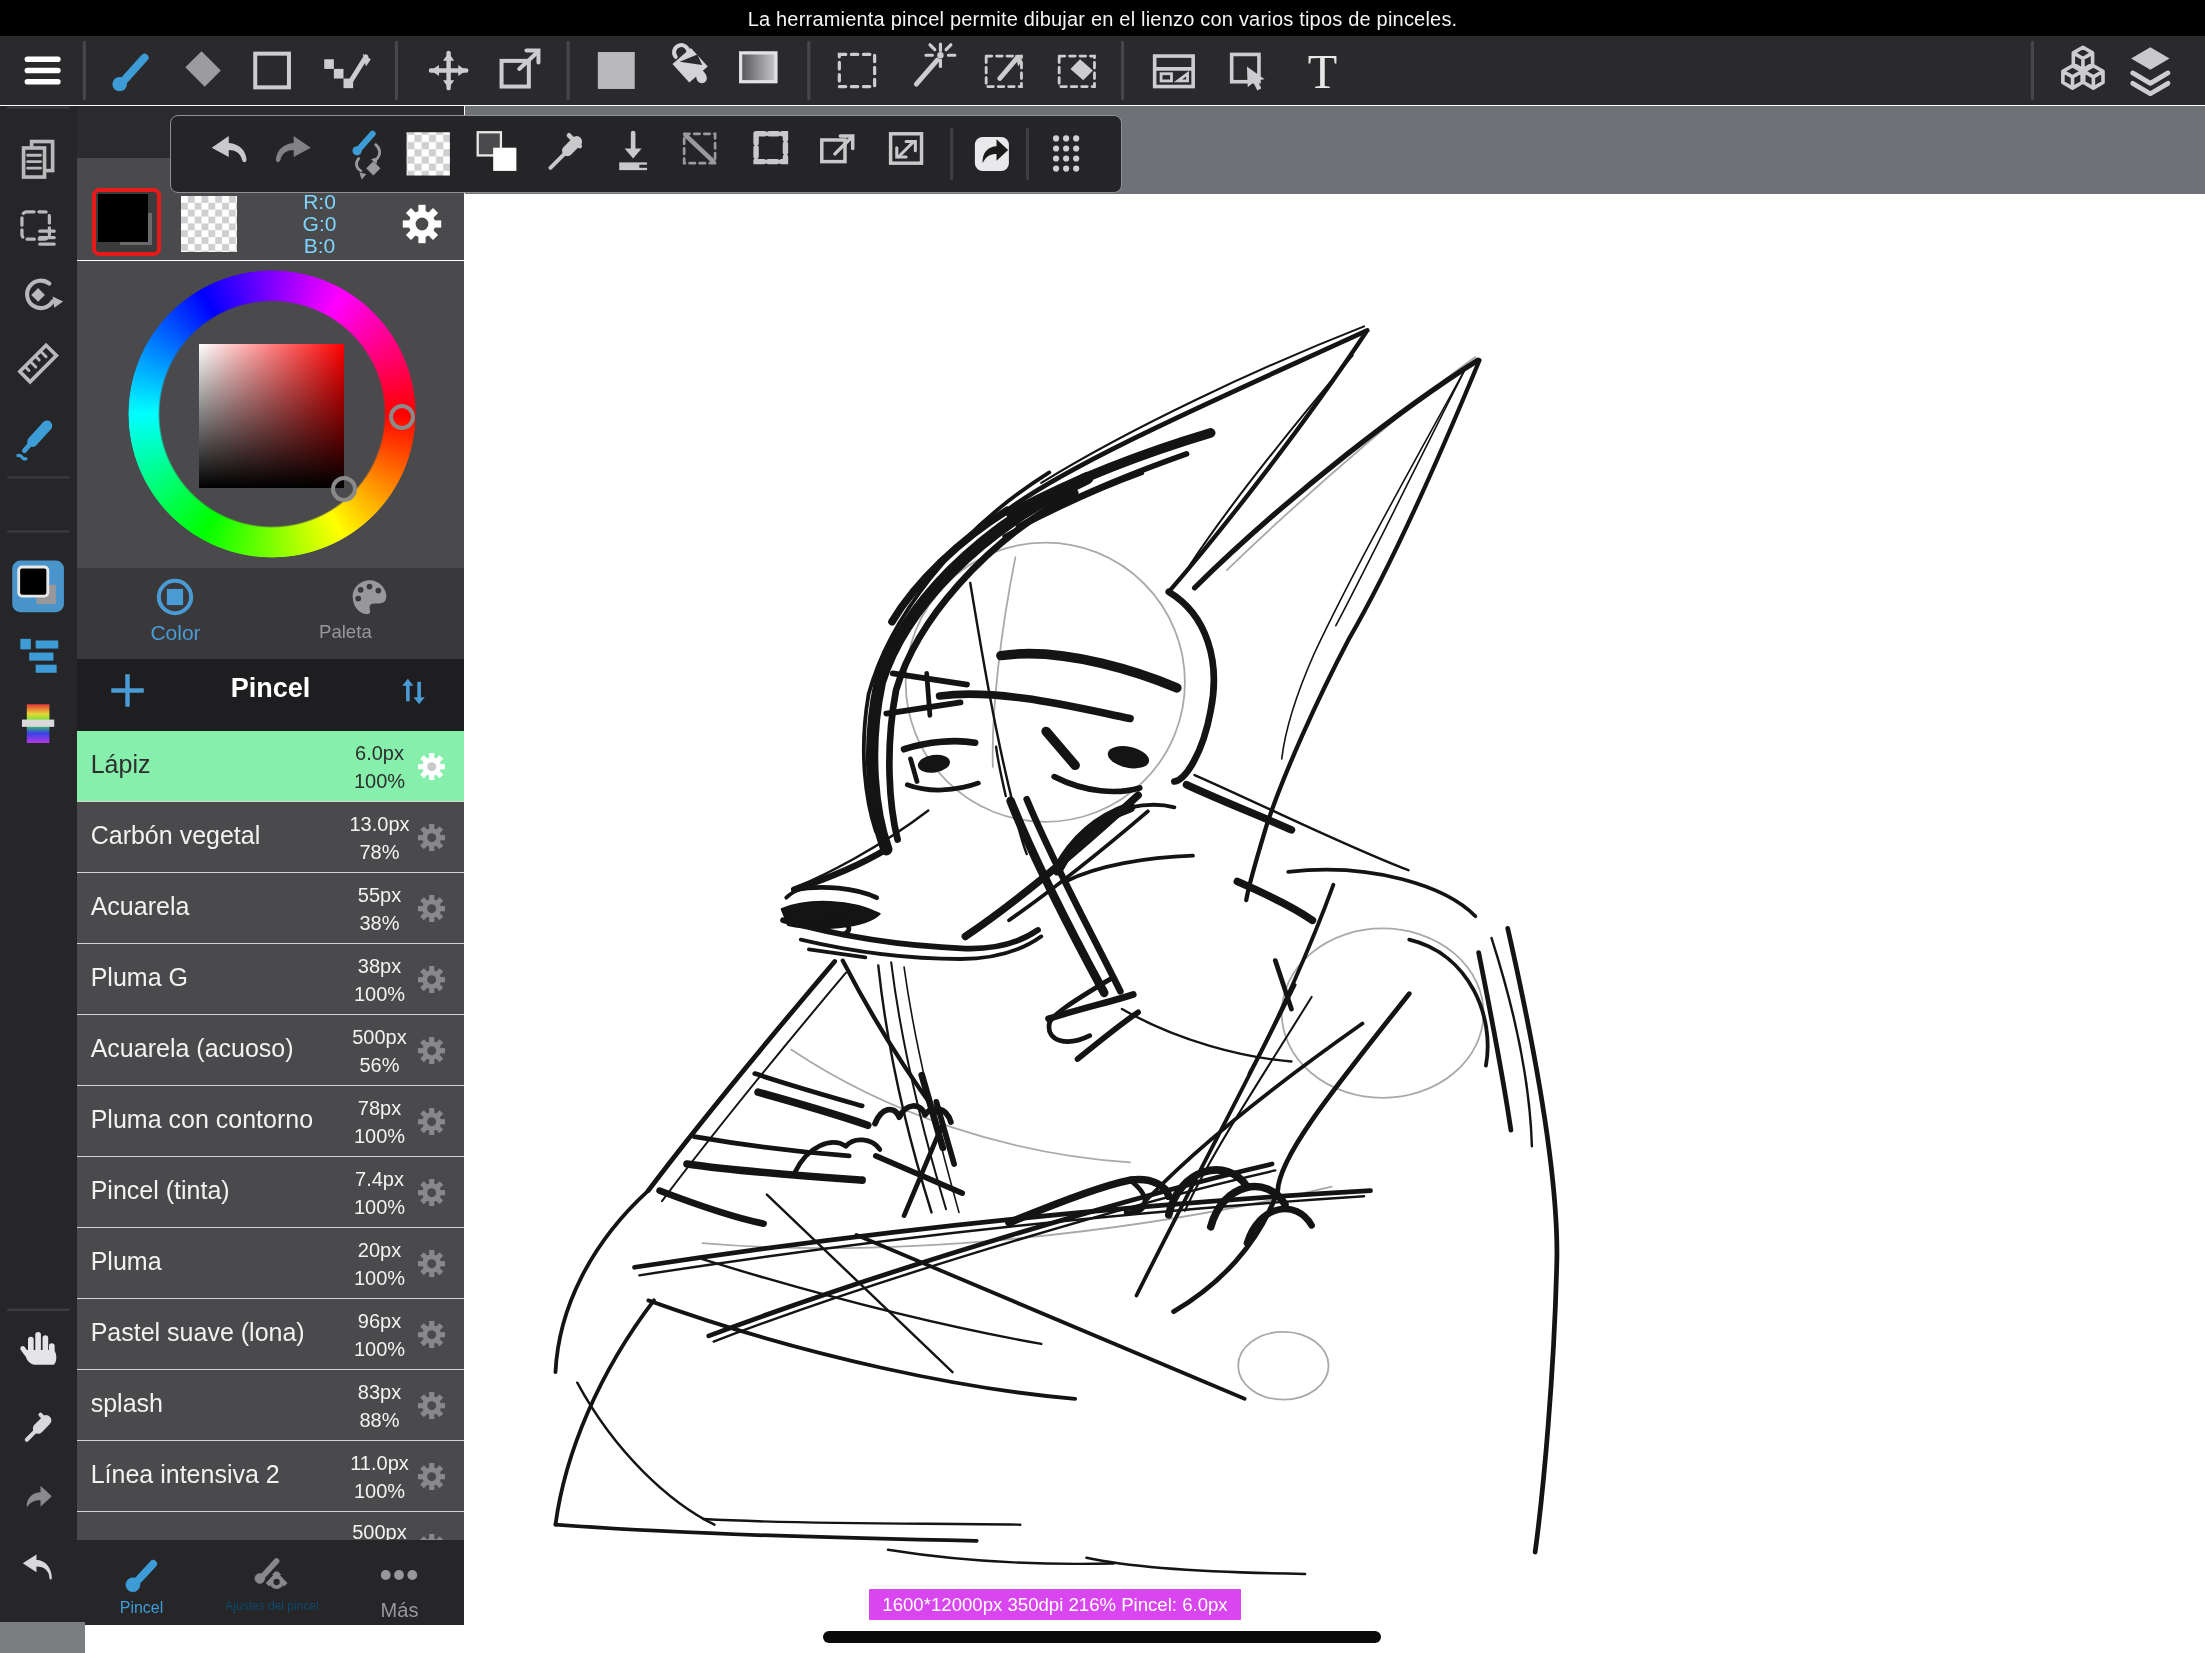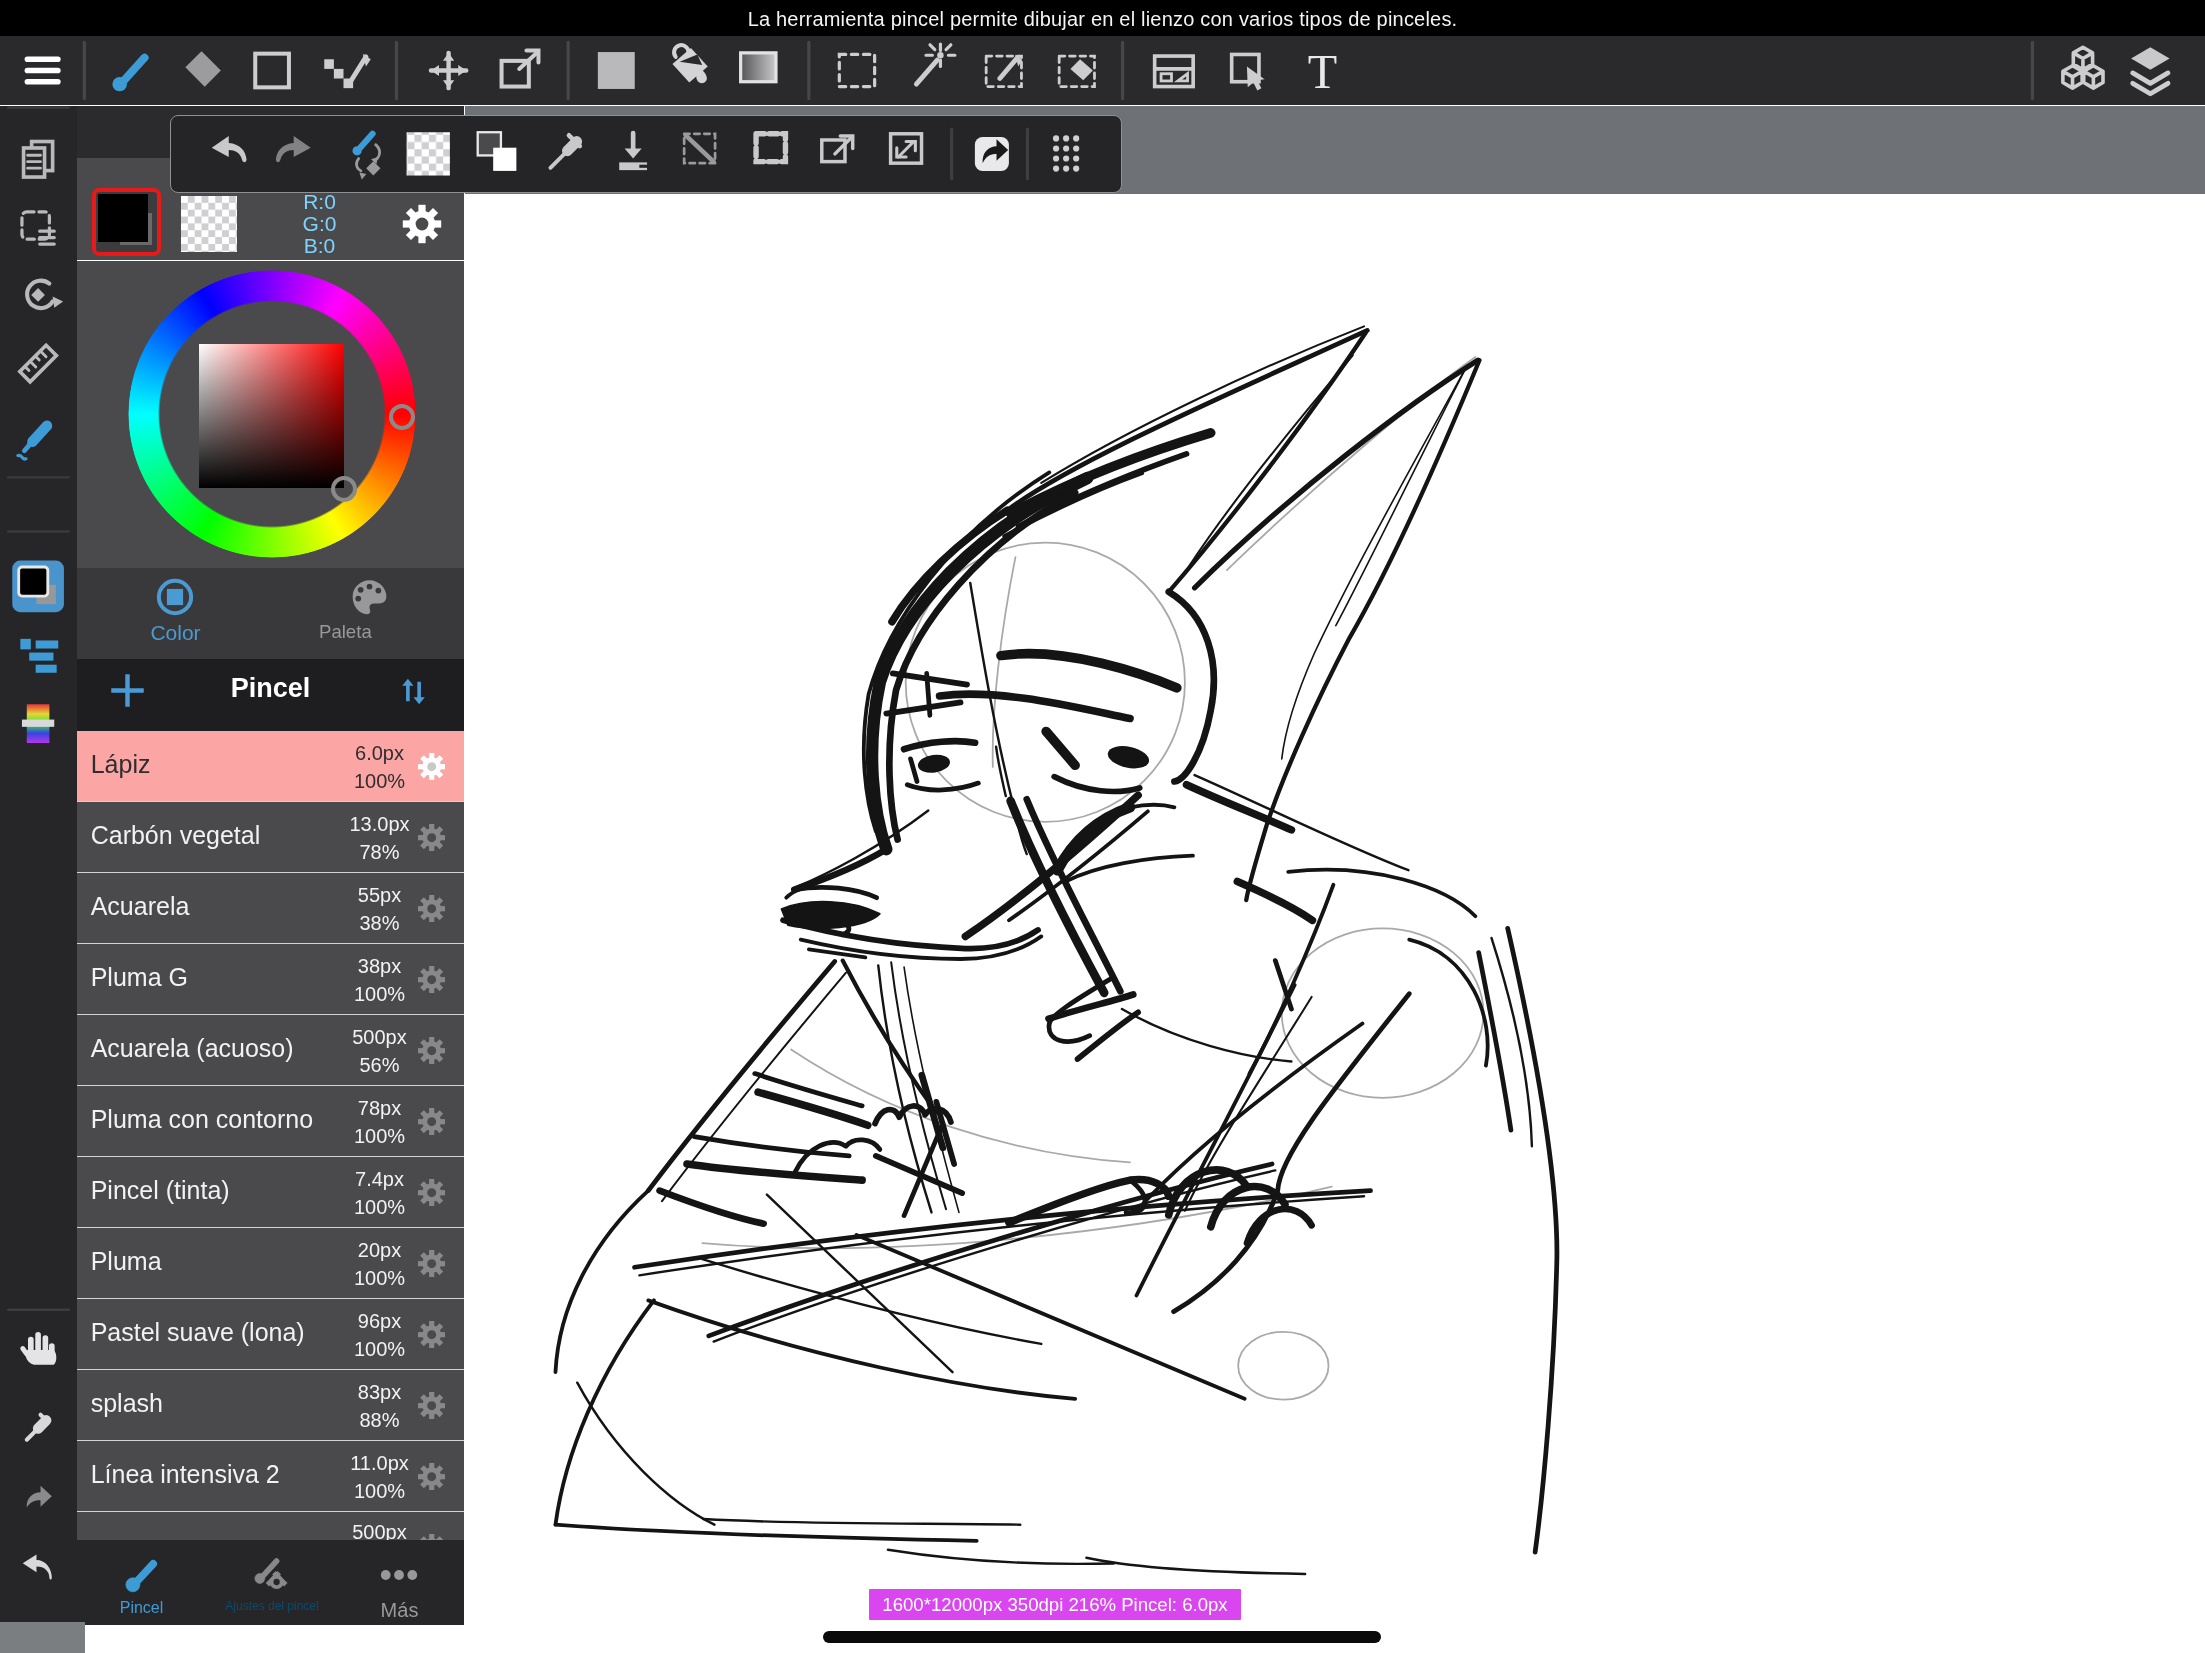--- a/index.html
+++ b/index.html
@@ -17,21 +17,21 @@
           border:1.6px solid #8f9093;border-radius:8px;box-sizing:border-box;z-index:6}
   #statusbox{left:869px;top:1589px;width:372px;height:31px;background:#d946ef;border-radius:1px;z-index:2;
              color:#fff;font-size:18.6px;text-align:center;line-height:31.5px}
   #homebar{left:823px;top:1631px;width:558px;height:12px;background:#0a0a0a;border-radius:6.5px;z-index:2}
   
   .ptop{left:0;top:0;width:387px;height:52px;background:#2b2b2d}
   .swrow{left:0;top:52px;width:387px;height:102px;background:#4a4a4d;border-bottom:1.6px solid #fff}
   .tabs{left:0;top:462px;width:387px;height:91px;background:#39393c}
   .phead{left:0;top:553px;width:387px;height:72px;background:#1e1e20}
   .row{left:0;width:387px;height:71px;background:#4a4a4d;border-bottom:0.8px solid #d4d4d4;box-sizing:border-box}
-  .rowsel{background:#fca5a5}
+  .rowsel{background:#86efac}
   .rname{position:absolute;left:13.7px;top:50%;transform:translateY(-54%);font-size:25px;color:#f2f2f2;white-space:nowrap}
   .rowsel .rname{color:#2e2e2e}
   .rpx,.rpc{position:absolute;width:129px;text-align:center;left:238px;font-size:20px;color:#f2f2f2}
   .rpx{top:10.5px}.rpc{top:39px}
   .rowsel .rpx,.rowsel .rpc{color:#2e2e2e}
   .tabbar{left:0;top:1434px;width:387px;height:85px;background:#262628}
   .wheelring{left:51px;top:164px;width:288px;height:288px;border-radius:50%;
      background:conic-gradient(from 0deg,#8000ff 0deg,#f0f 30deg,#f00 90deg,#ff0 150deg,#0f0 210deg,#0ff 270deg,#00f 330deg,#8000ff 360deg);
      -webkit-mask:radial-gradient(circle closest-side,transparent 112px,#000 114px 143px,transparent 144px)}
   .satsq{left:122px;top:238px;width:145px;height:144px;

